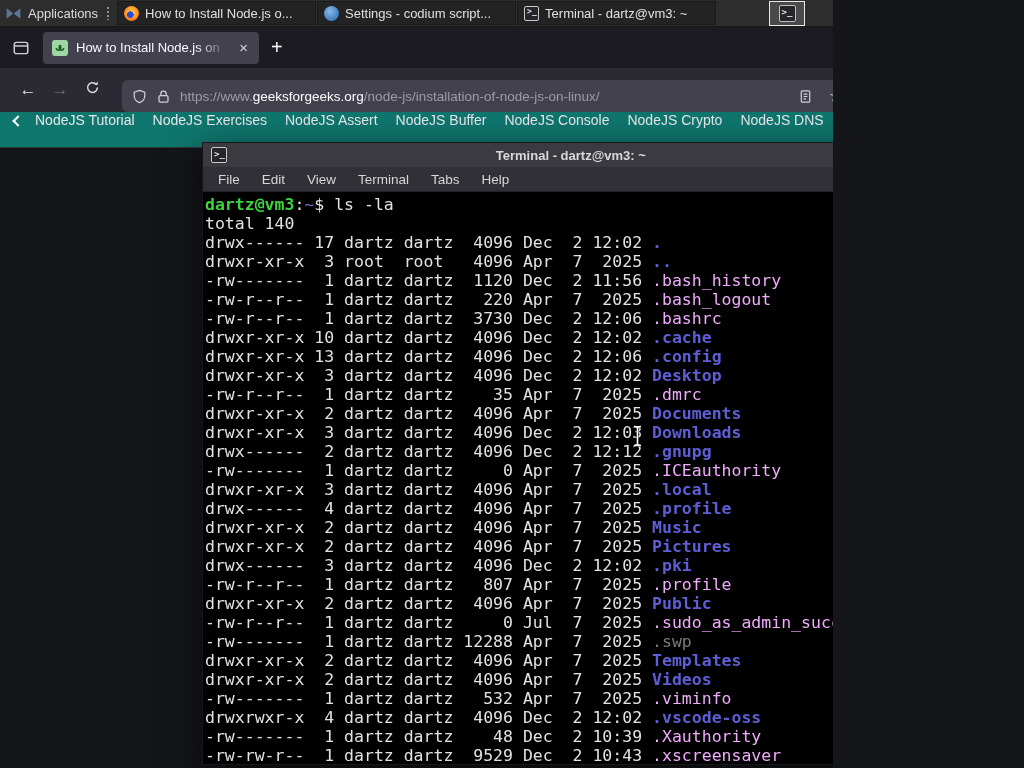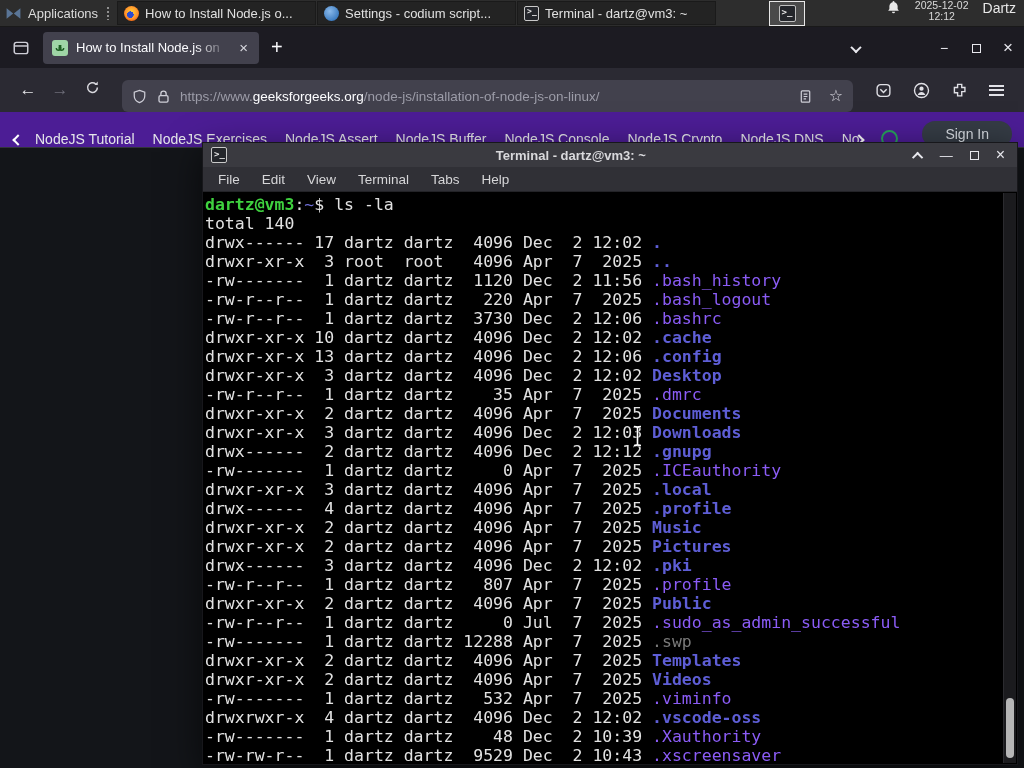--- a/index.html
+++ b/index.html
@@ -1,17 +1,17 @@
 <!DOCTYPE html>
 <html><head>
 <meta charset="utf-8">
 <style>
   *{margin:0;padding:0;box-sizing:border-box}
   html,body{width:1024px;height:768px;overflow:hidden;background:#141619;font-family:"Liberation Sans",sans-serif}
-  .screen{position:relative;width:1024px;height:768px;overflow:hidden}
+  .screen{position:relative;width:833px;height:768px;overflow:hidden}
 
   
   .taskbar{position:absolute;top:0;left:0;width:1024px;height:27px;background:#2d2d2d;border-bottom:1px solid #191919;display:flex;align-items:stretch;color:#dcdcdc;font-size:13px;z-index:50}
   .tb-app{display:flex;align-items:center;gap:6px;padding:0 7px 0 5px}
   .tb-app svg{width:17px;height:17px}
   .grip{width:4px;height:14px;margin-left:2px;background-image:radial-gradient(#8f8f8f 1px,transparent 1.2px);background-size:4px 4px}
   #tb-windows{display:flex;align-items:stretch}
   .tb-win{width:199px;display:flex;align-items:center;gap:6px;padding:0 6px;background:#232323;border:1px solid #1a1a1a;margin:1px 1px 1px 0;overflow:hidden}
   .wtitle{white-space:nowrap;overflow:hidden;font-size:13px;color:#e0e0e0}
   .wicon{flex:0 0 auto;width:15px;height:15px;display:inline-block;position:relative}
@@ -55,21 +55,21 @@
   .urlbar svg{width:15px;height:15px;flex:0 0 auto}
   .urltext{flex:1;font-size:13.5px;white-space:nowrap;overflow:hidden;color:#9c9ca8}
   .urltext .domain{color:#fdfdff}
   .url-acts{display:flex;align-items:center;gap:16px}
   .star{font-family:"DejaVu Sans",sans-serif;font-size:16px;color:#d4d4dc;line-height:1}
   .tb-icons{display:flex;align-items:center;gap:21px;padding:0 8px 0 4px}
   .tb-icons svg{width:17px;height:17px;display:block}
   .hamb{width:15px;height:11px;border-top:2px solid #e2e2e8;border-bottom:2px solid #e2e2e8;position:relative}
   .hamb::after{content:"";position:absolute;left:0;top:2.5px;width:100%;height:2px;background:#e2e2e8}
 
-  .sitenav{height:36px;background:#4c1d95;border-bottom:1px solid #32353b;display:flex;align-items:flex-end;padding:0 0 0 14px;color:#e5e7ea;font-size:14px;overflow:hidden}
+  .sitenav{height:36px;background:#0f766e;border-bottom:1px solid #32353b;display:flex;align-items:flex-start;padding:0 0 0 14px;color:#e5e7ea;font-size:14px;overflow:hidden}
   .nav-back{color:#fff;margin-right:4px}
   #nav-items{display:flex;align-items:center;white-space:nowrap;overflow:hidden}
   .nav-item{padding:0 9px}
   .nav-more{color:#fff;margin:0 6px 0 -4px}
   .searchbtn{width:17px;height:17px;border:2px solid #27a25c;border-radius:50%;position:relative;margin:0 10px 0 12px;flex:0 0 auto}
   .searchbtn::after{content:"";position:absolute;width:2px;height:6px;background:#27a25c;left:11px;top:11px;transform:rotate(-45deg)}
   .signin{margin:0 12px 0 14px;flex:0 0 auto;background:#353c45;color:#d9dee4;border-radius:15px;padding:5px 23px;font-size:14px}
   .page{position:absolute;top:121px;bottom:0;left:0;right:0;background:#131519}
 
   
@@ -81,21 +81,21 @@
   .t-ctrls{display:flex;align-items:center;gap:17px;color:#c8c8cc;padding-right:4px}
   .t-ctrls .wc{width:auto;font-size:13px}
   .t-menubar{height:25px;background:#303036;border-bottom:1px solid #232327;display:flex;align-items:center;padding:0 4px;font-size:13.5px;color:#d6d6d8}
   .t-menu{padding:0 11px}
   .t-content{position:absolute;top:50px;bottom:1px;left:1px;right:14px;overflow:hidden;font-family:"DejaVu Sans Mono",monospace;font-size:16.5px;line-height:19px;padding:2px 0 0 1px}
   .tline{white-space:pre;color:#e2e2e2}
   .c-fg{color:#e2e2e2}
   .c-green{color:#3fd23f;font-weight:bold}
   .c-tilde{color:#6e6ed8}
   .fn-dir{color:#5e5ed6;font-weight:bold}
-  .fn-file{color:#8b5cf6}
+  .fn-file{color:#f0abfc}
   .fn-dim{color:#7a7a7a}
   .t-scroll{position:absolute;top:50px;bottom:1px;right:1px;width:13px;background:#1b1b1e;border-left:1px solid #2b2b2f}
   .t-thumb{position:absolute;left:2px;width:8px;border-radius:4px;background:#b6b6b6;top:505px;height:60px}
 
   .ibeam{position:absolute;left:631px;top:424px;width:13px;height:24px;z-index:60}
 </style>
 </head>
 <body>
 
 <div class="screen">

